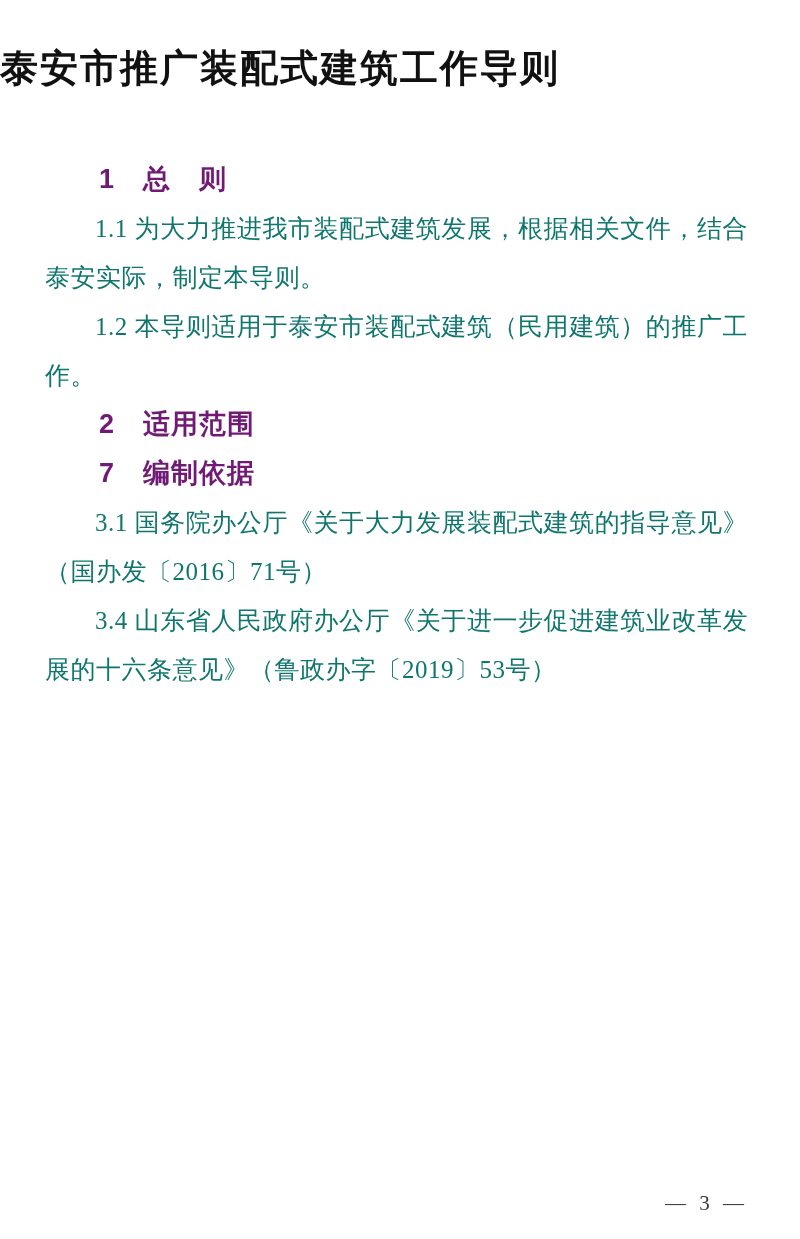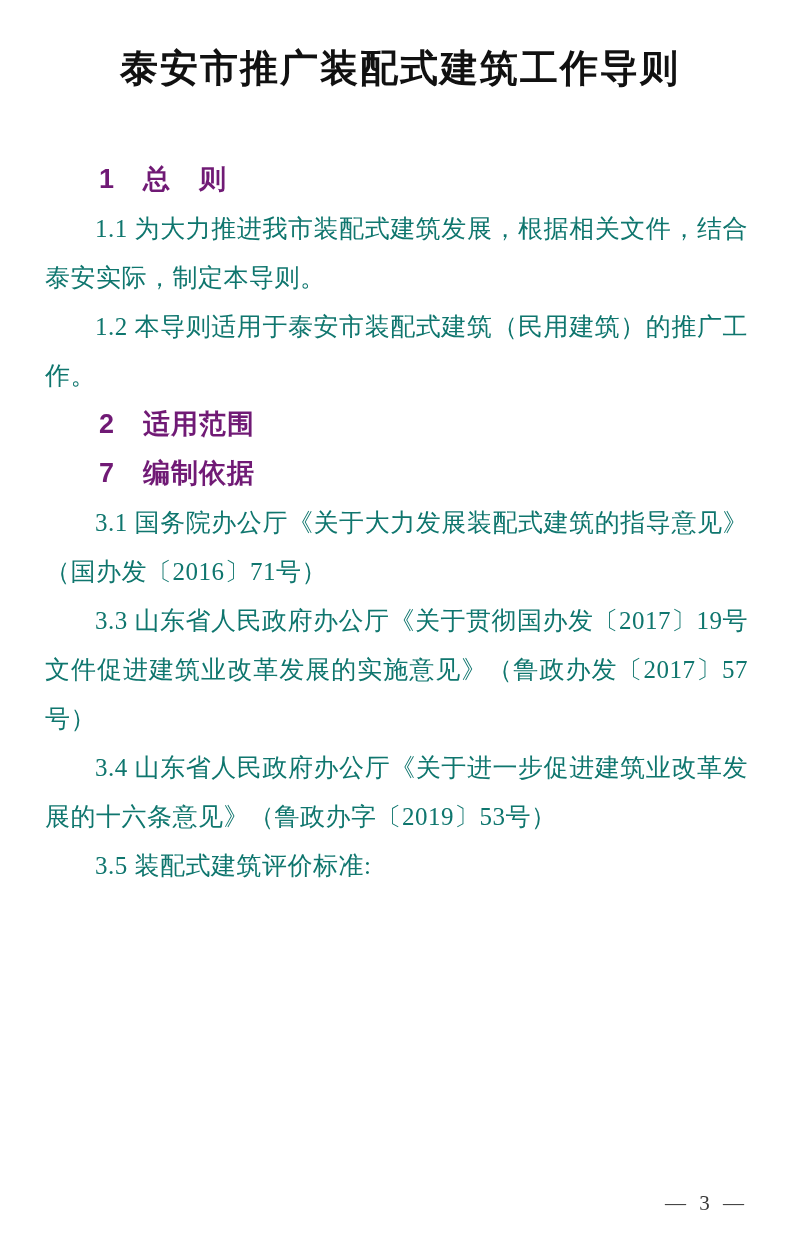--- a/index.html
+++ b/index.html
@@ -15,21 +15,21 @@
     background: #ffffff;
     color: #1d1d1f;
     font-family: "Liberation Serif", serif;
     overflow: hidden;
   }
   .doc-title {
     position: absolute;
     top: 20px;
     left: 0;
     width: 100%;
-    text-align: center;
+    text-align: left;
     font-size: 38px;
     line-height: 46px;
     font-weight: bold;
     letter-spacing: 2px;
     font-family: "Liberation Serif", serif;
     color: #111111;
     white-space: nowrap;
   }
   .content {
     position: absolute;
@@ -84,23 +84,21 @@
     <p class="para">1.2 本导则适用于泰安市装配式建筑（民用建筑）的推广工作。</p>
 
     <p class="heading">2　适用范围</p>
 
 
     <p class="heading">7　编制依据</p>
 
     <p class="para">3.1 国务院办公厅《关于大力发展装配式建筑的指导意见》（国办发〔2016〕71号）</p>
 
 
-    <p class="para">3.3 山东省人民政府办公厅《关于贯彻国办发〔2017〕19号文件促进建筑业改革发展的实施意见》（鲁政办发〔2017〕57号）</p>
 
     <p class="para">3.4 山东省人民政府办公厅《关于进一步促进建筑业改革发展的十六条意见》（鲁政办字〔2019〕53号）</p>
 
-    <p class="para">3.5 装配式建筑评价标准:</p>
 
   </div>
 
   <div class="page-number">— 3 —</div>
 
 </div>
 
 </body></html>

